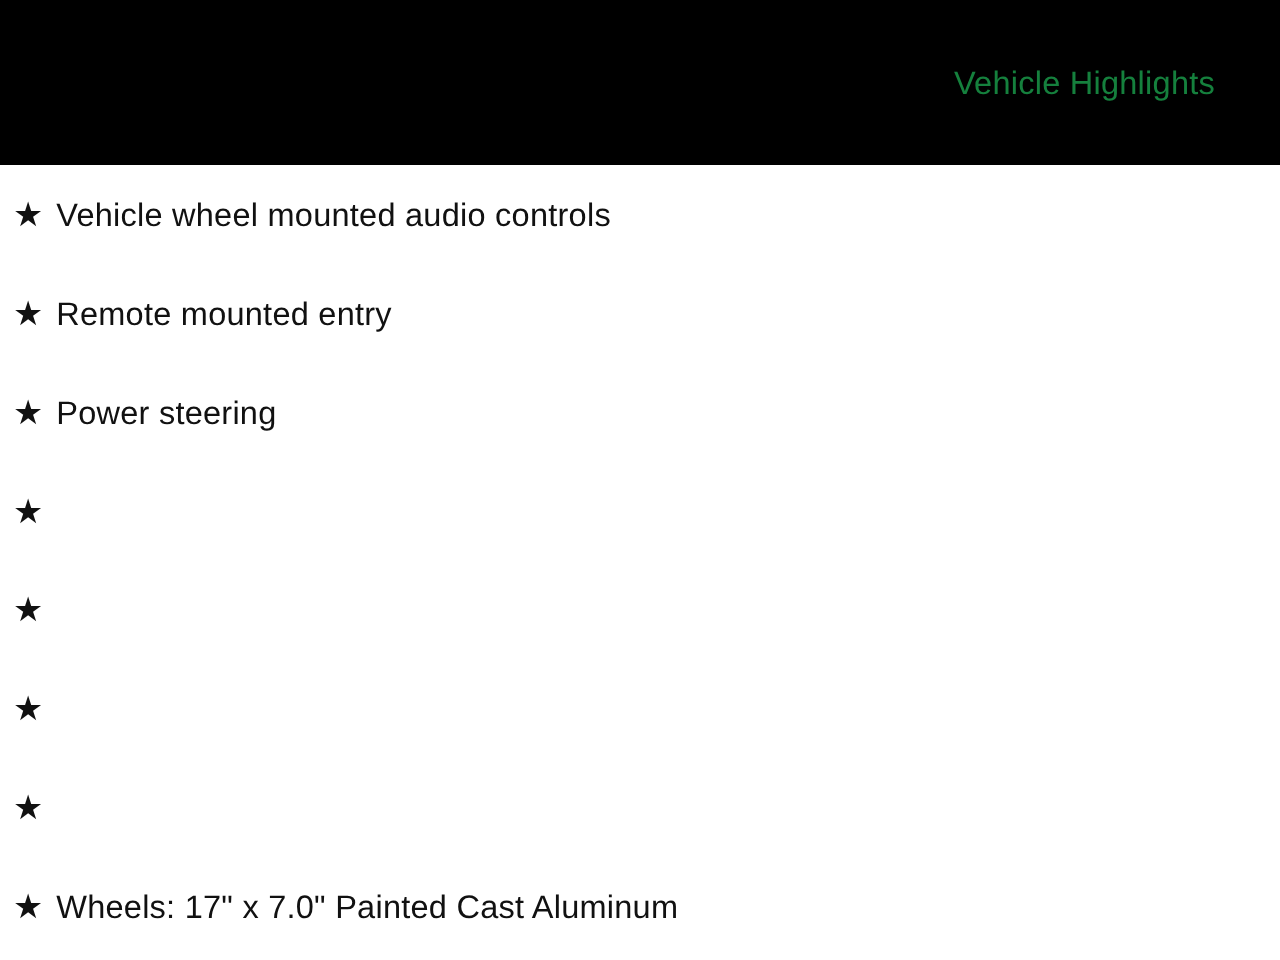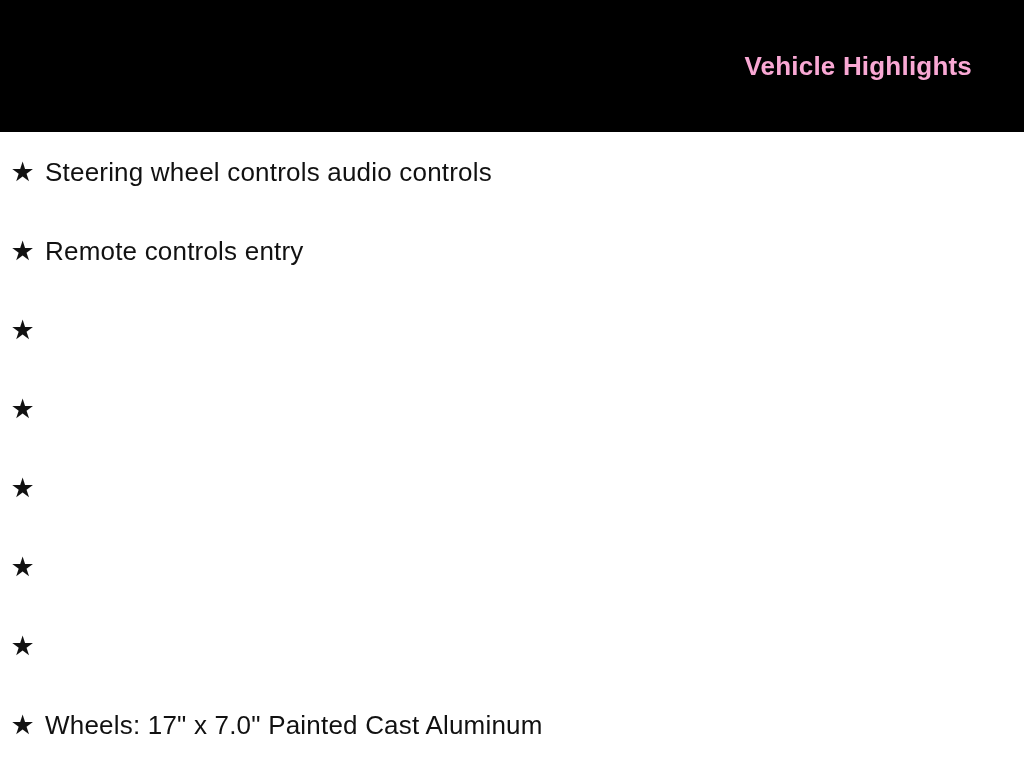--- a/index.html
+++ b/index.html
@@ -16,23 +16,23 @@
   .header {
     height: 132px;
     background: #000000;
     display: flex;
     align-items: center;
     justify-content: flex-end;
     padding-right: 52px;
     box-sizing: border-box;
   }
   .header-title {
-    color: #f9a8d4;
+    color: #15803d;
     font-size: 26px;
-    font-weight: 700;
+    font-weight: 400;
     letter-spacing: 0.2px;
   }
   .highlights-list {
     list-style: none;
     margin: 0;
     padding: 24px 0 0 10px;
   }
   .item {
     display: flex;
     align-items: center;
@@ -60,30 +60,31 @@
 </head>
 <body>
 
 <div class="header">
   <span class="header-title">Vehicle Highlights</span>
 </div>
 
 <ul class="highlights-list">
   <li class="item">
     <span class="star">★</span>
-    <span class="item-text">Steering wheel controls audio controls</span>
+    <span class="item-text">Vehicle wheel mounted audio controls</span>
   </li>
 
   <li class="item">
     <span class="star">★</span>
-    <span class="item-text">Remote controls entry</span>
+    <span class="item-text">Remote mounted entry</span>
   </li>
 
   <li class="item">
     <span class="star">★</span>
+    <span class="item-text">Power steering</span>
   </li>
 
   <li class="item">
     <span class="star">★</span>
   </li>
 
   <li class="item">
     <span class="star">★</span>
   </li>
 

